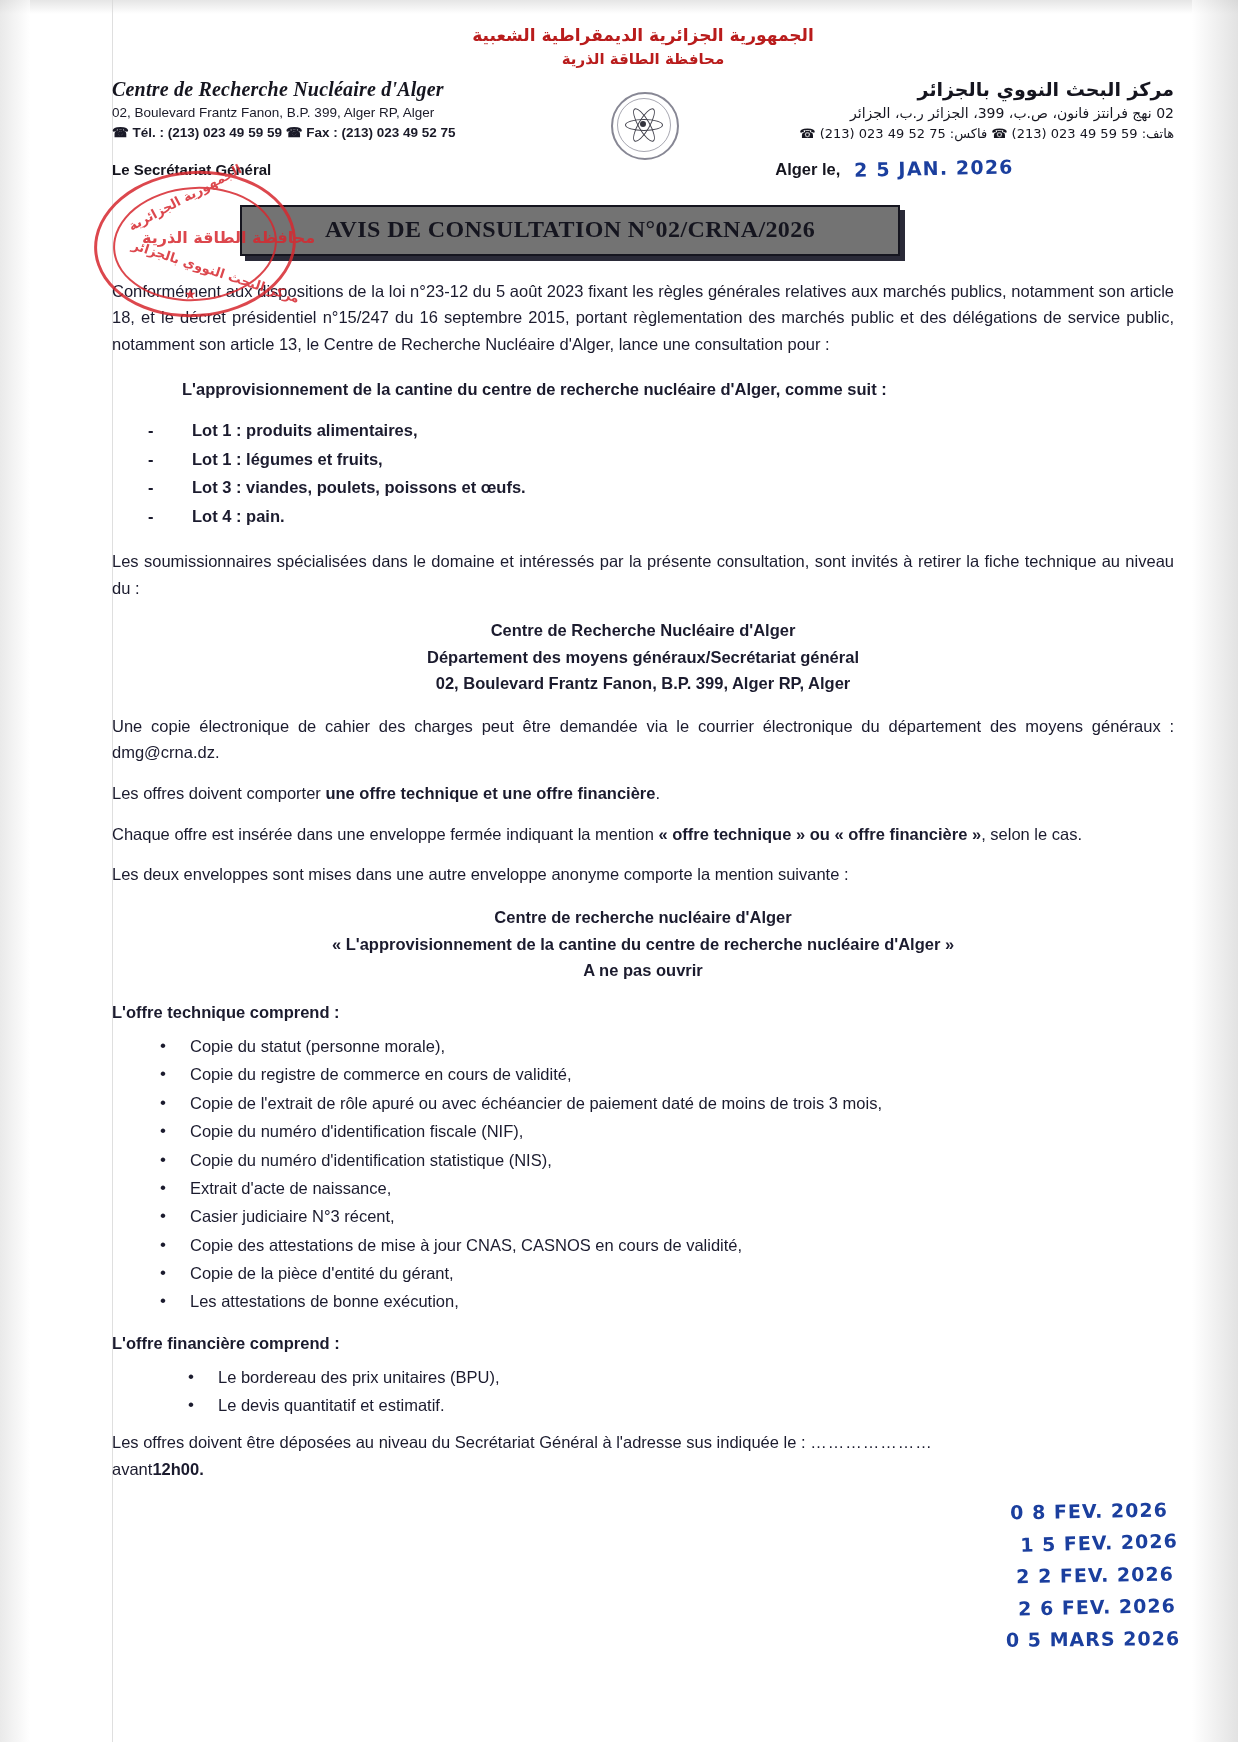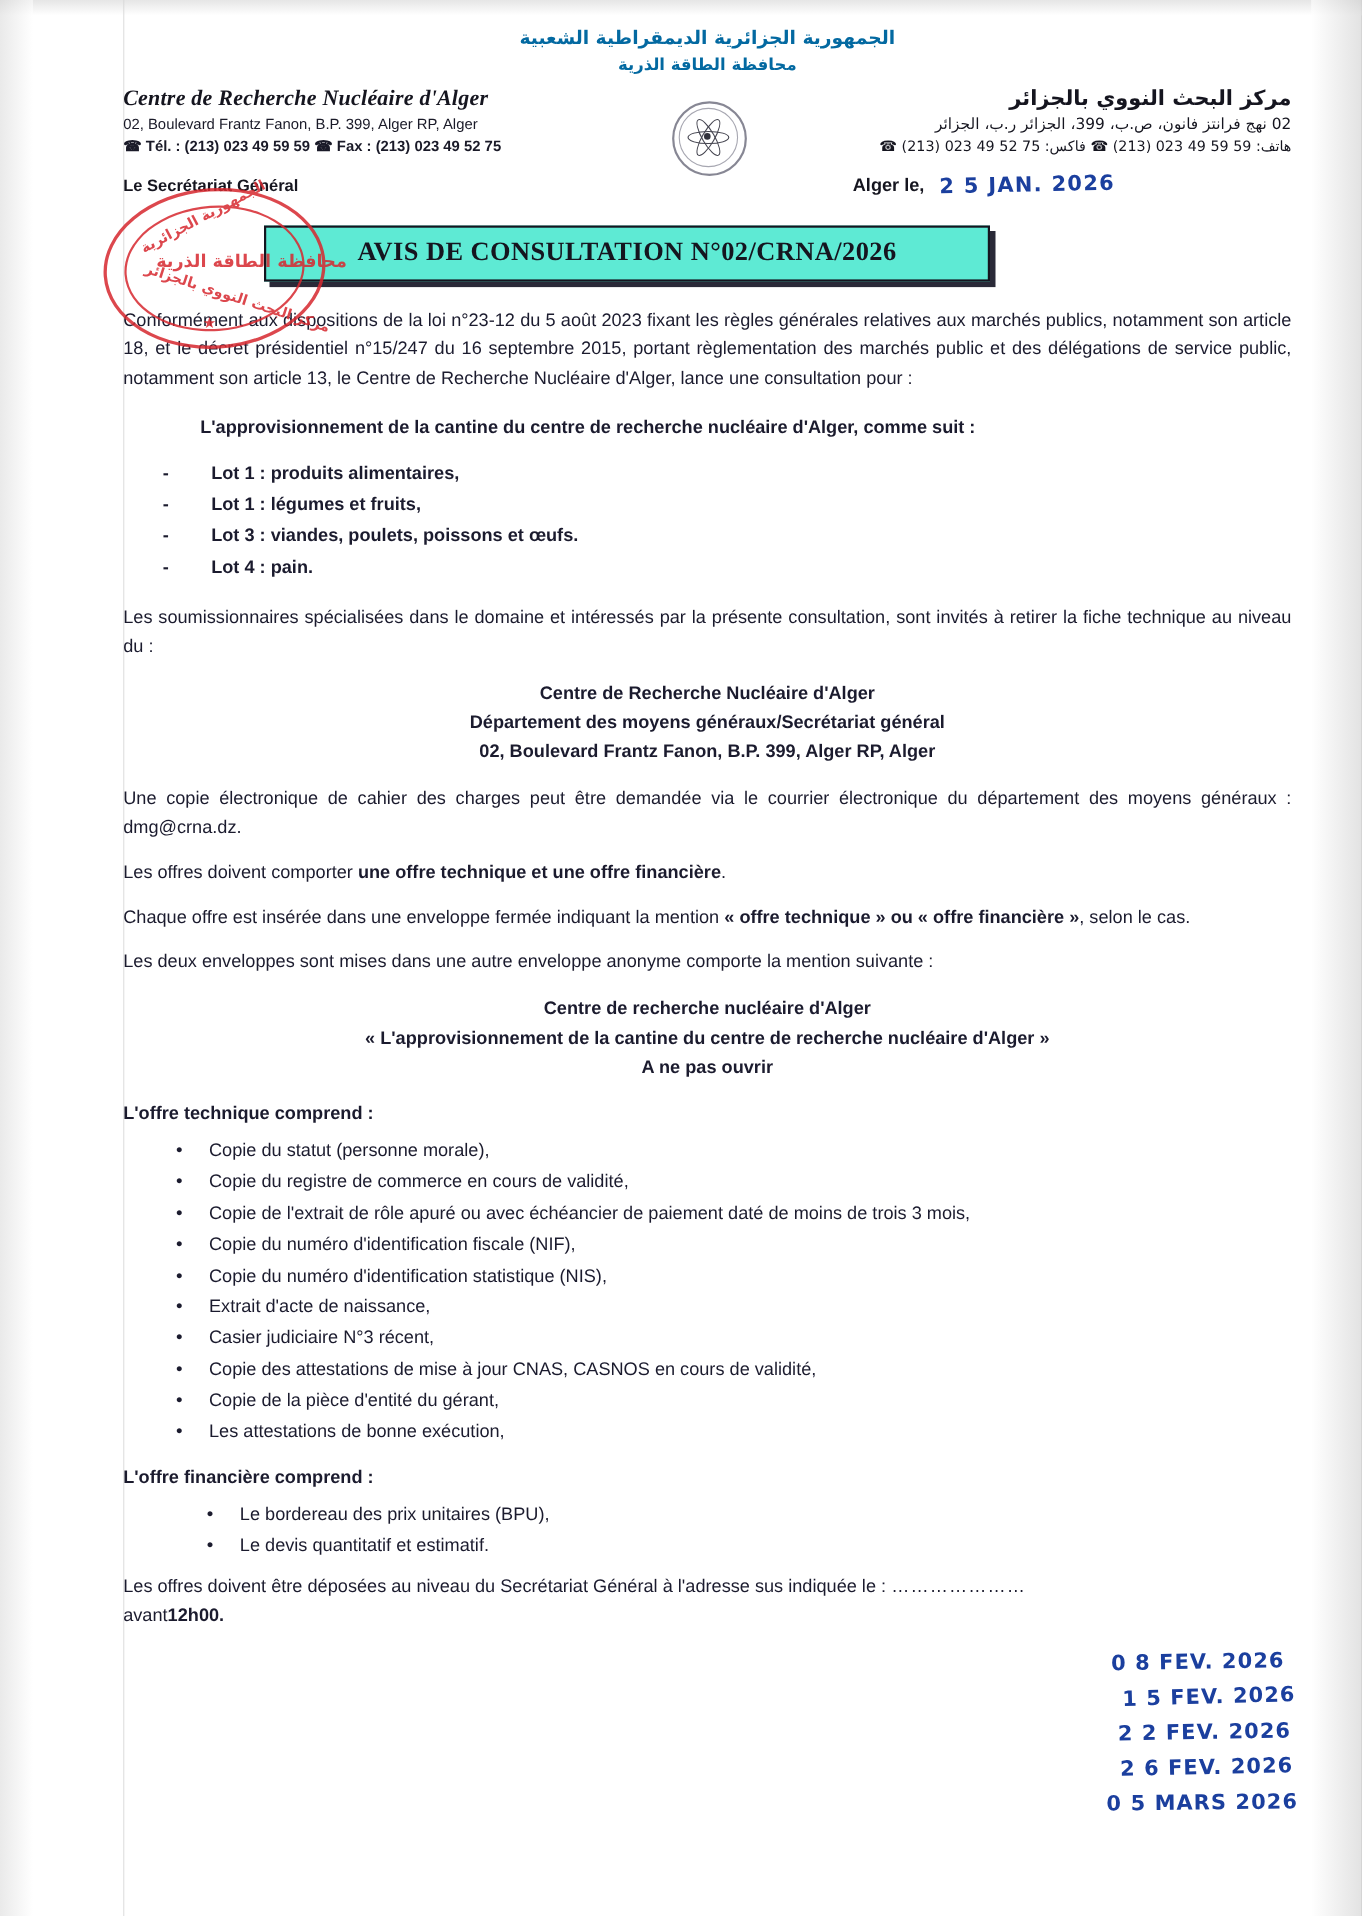--- a/index.html
+++ b/index.html
@@ -51,21 +51,21 @@
   }
 
   
   .arabic-top {
     text-align: center;
     direction: rtl;
     font-family: "DejaVu Sans", sans-serif;
     font-size: 17px;
     font-weight: bold;
     line-height: 1.55;
-    color: #0369a1;
+    color: #b91c1c;
     margin-bottom: 6px;
   }
   .arabic-top div:nth-child(2) { font-size: 15px; }
 
   .header-row {
     display: flex;
     justify-content: space-between;
     align-items: flex-start;
     position: relative;
     margin-top: 4px;
@@ -240,21 +240,21 @@
   .title-wrap {
     margin: 24px 0 0 128px;
     width: 660px;
     position: relative;
   }
   .title-box {
     border: 2.5px solid #15151f;
     padding: 9px 8px 11px;
     text-align: center;
     box-shadow: 5px 5px 0 #2a2a38;
-    background: #5eead4;
+    background: #737373;
     margin-top: 26px;
   }
   .title-box .t {
     font-family: "Liberation Serif", serif;
     font-size: 24px;
     font-weight: bold;
     letter-spacing: .4px;
     color: #15151f;
   }
 

